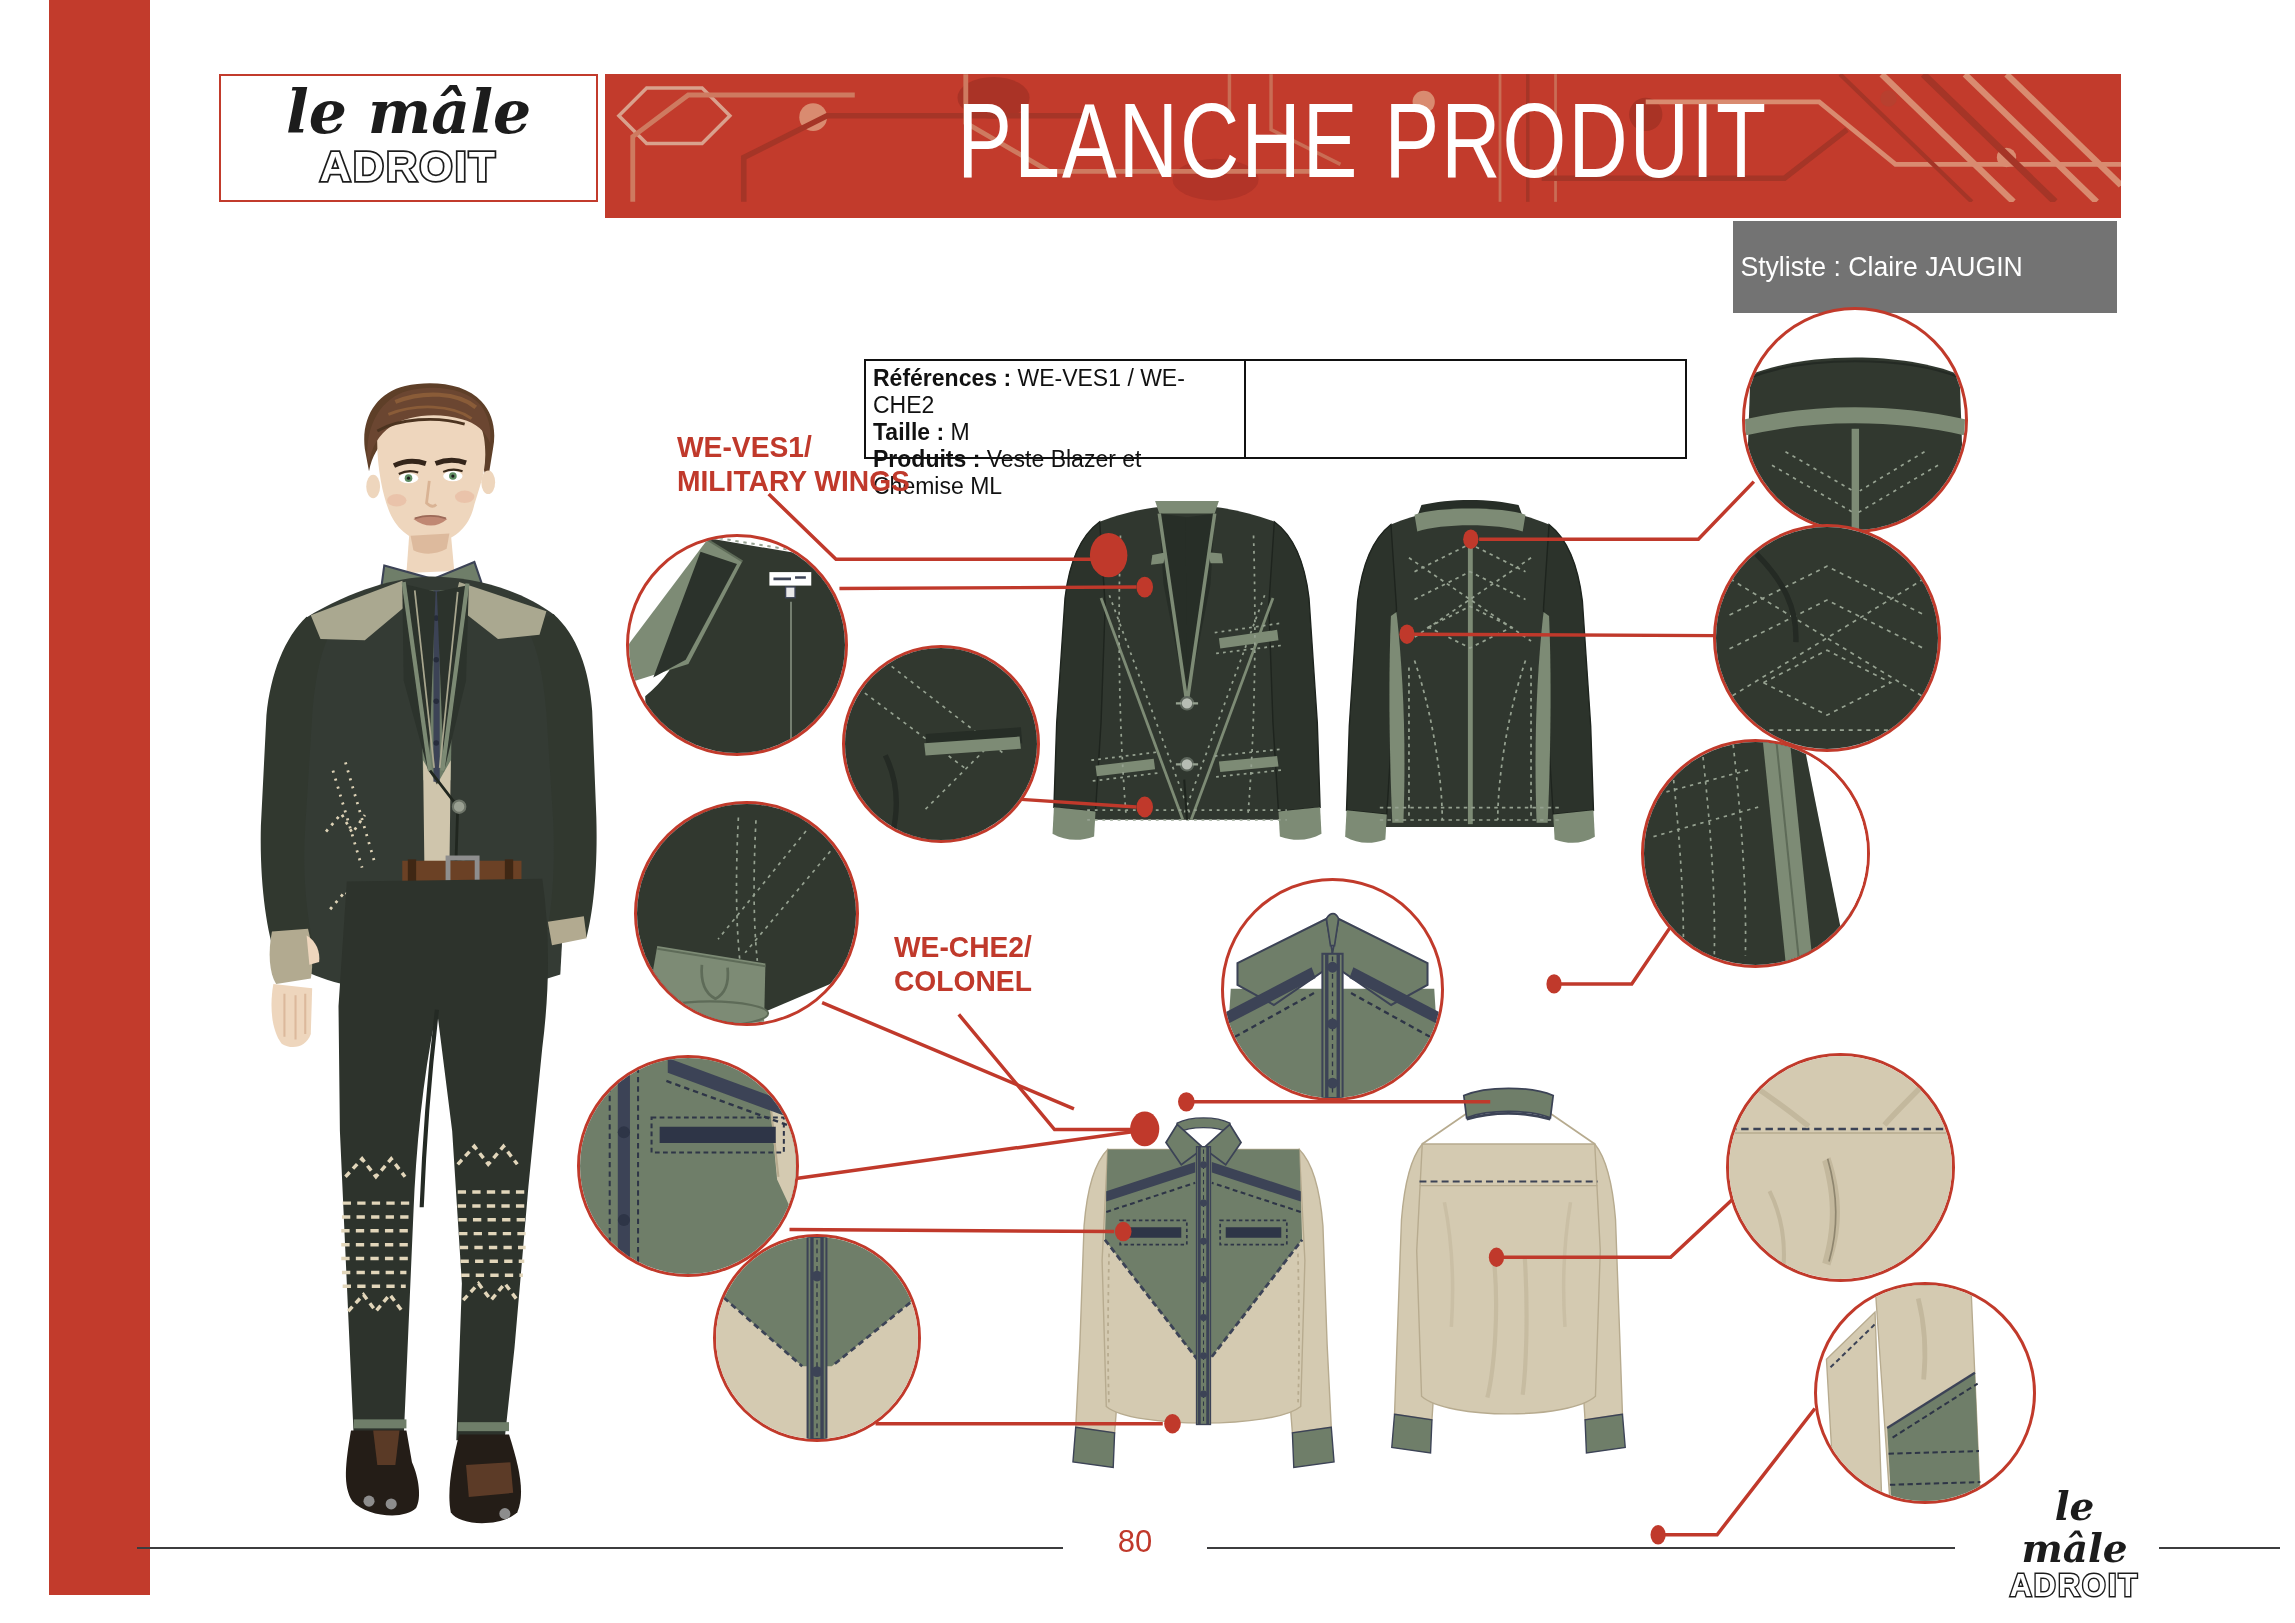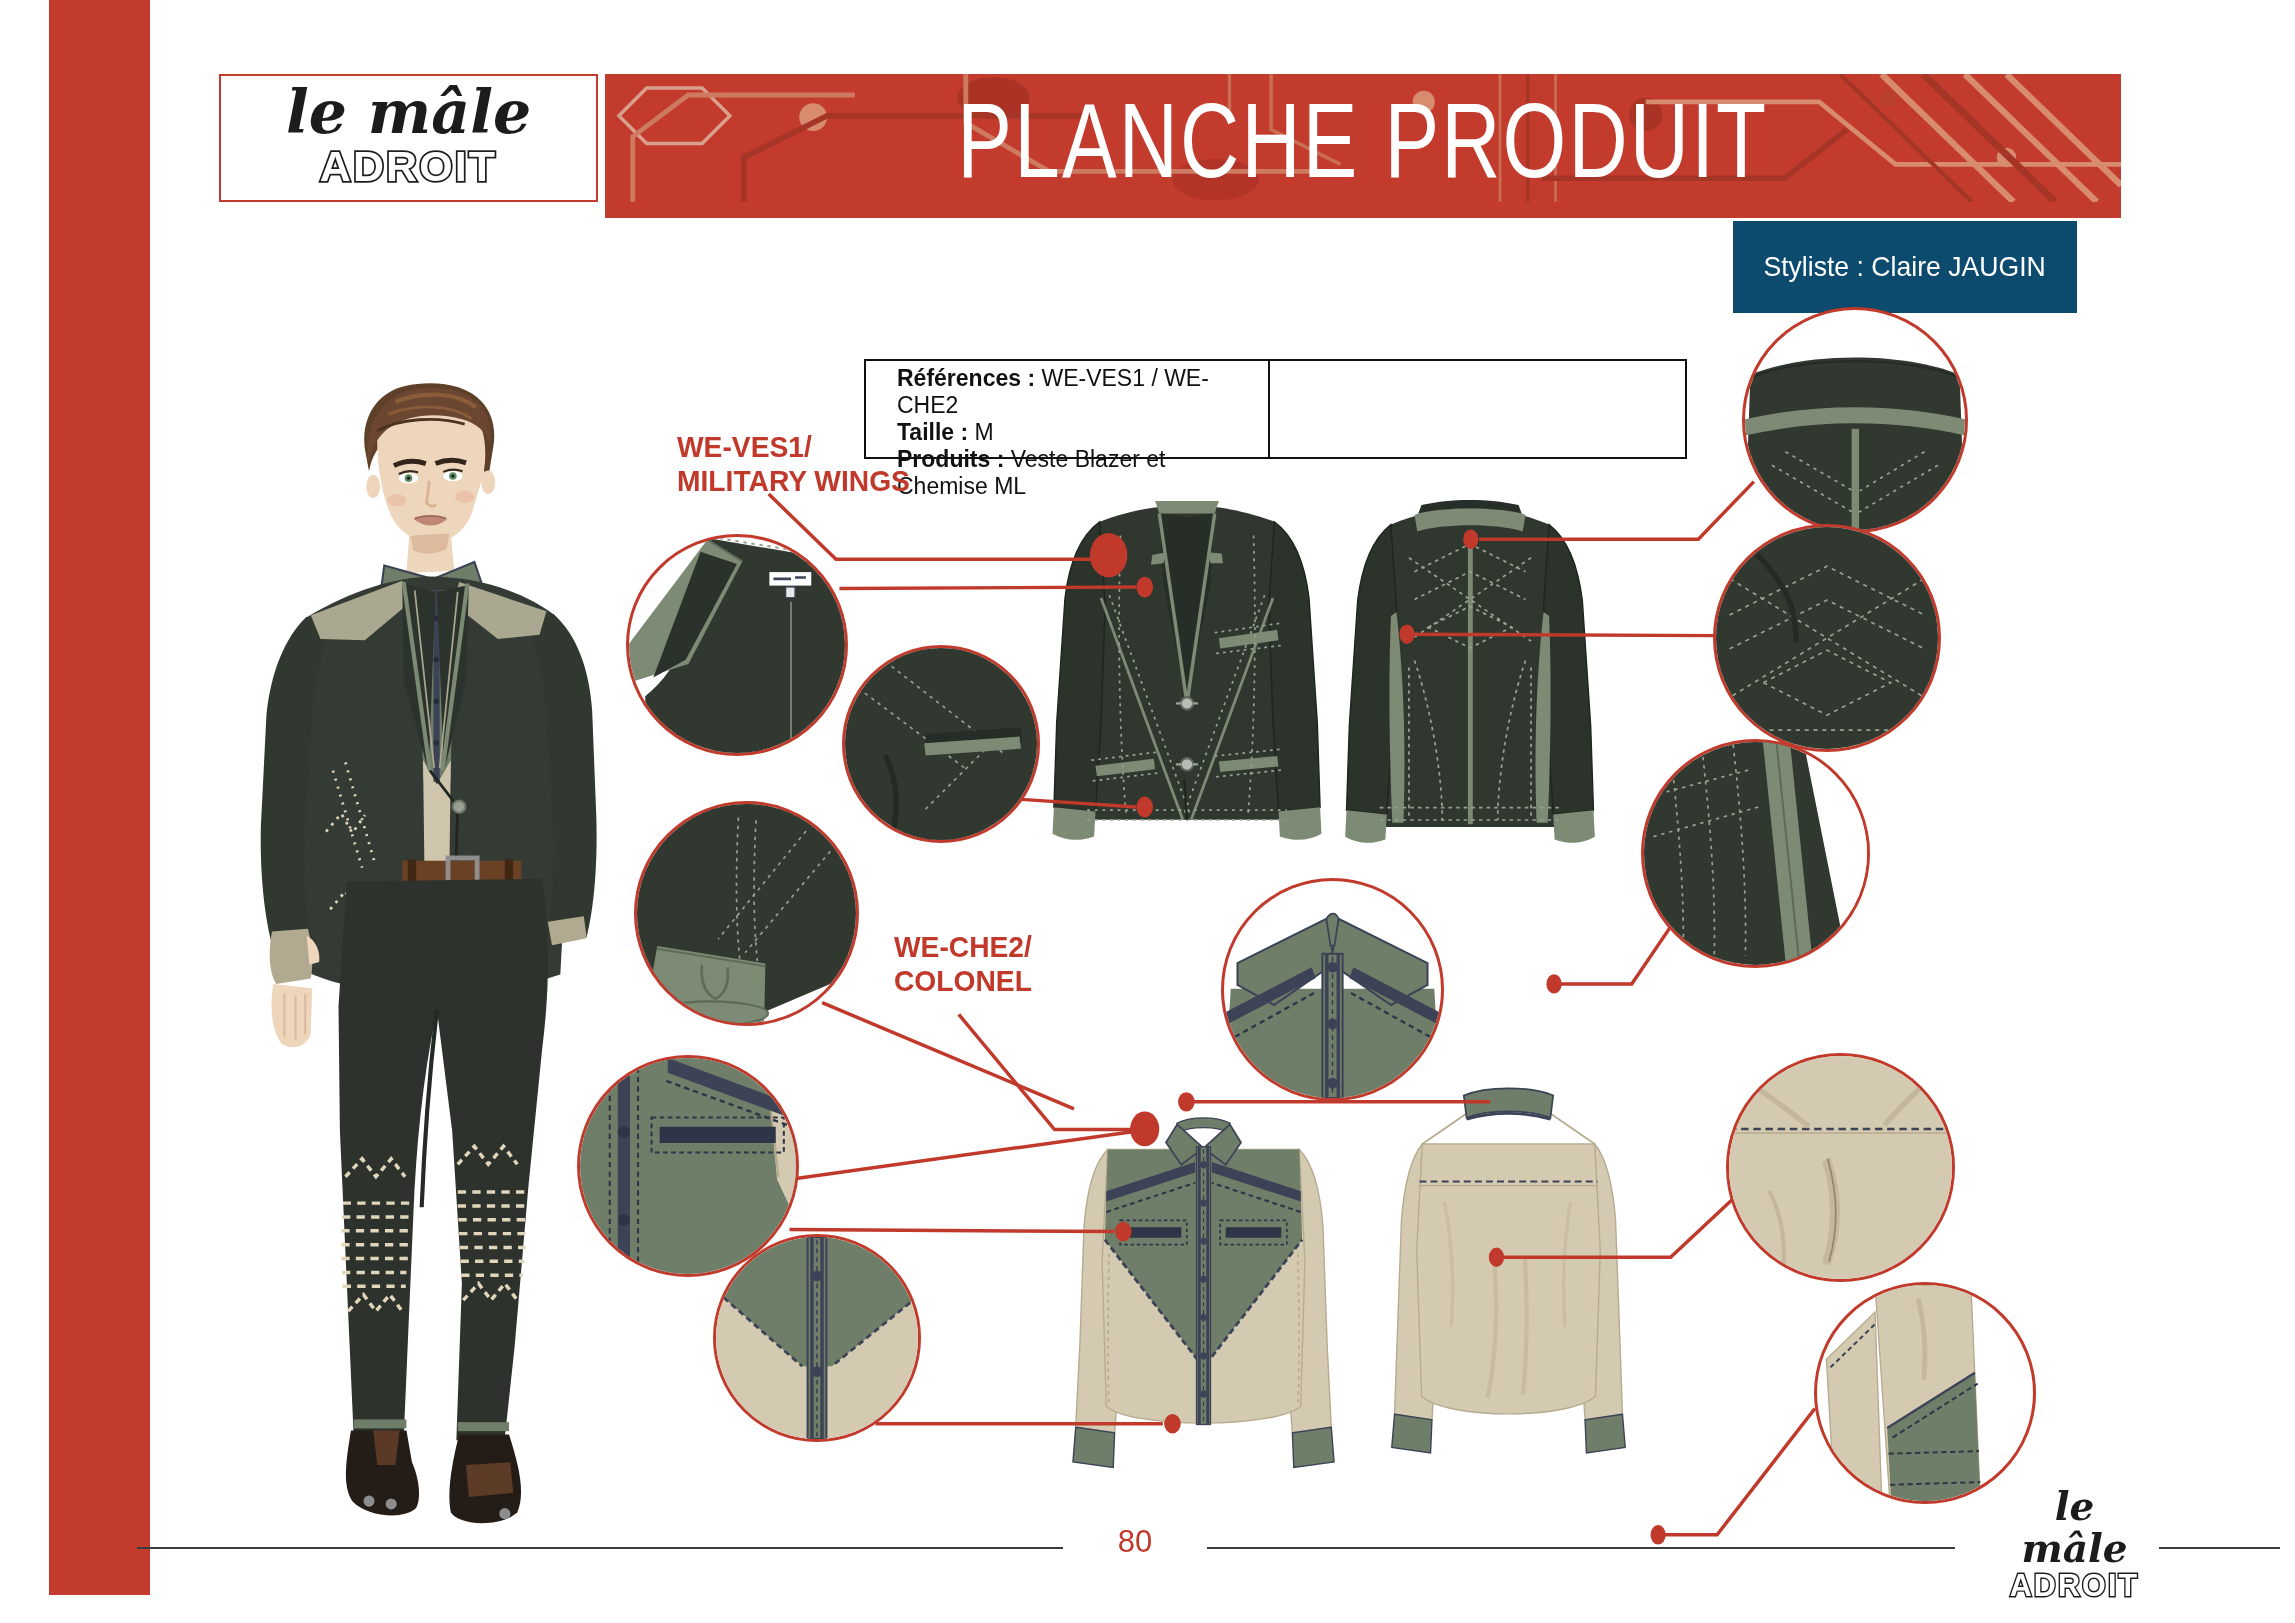--- a/index.html
+++ b/index.html
@@ -19,28 +19,28 @@
   
   .banner{left:605px;top:74px;width:1516px;height:144px;background:#c23b2c;z-index:2;overflow:hidden;}
   .banner-title{position:absolute;left:0;top:50%;width:100%;transform:translateY(-54%);
                 text-align:center;color:#ffffff;font-size:105px;font-weight:400;letter-spacing:2.8px;z-index:3;}
   .banner-title span{display:inline-block;transform:scaleX(0.78);}
   
   .info-bar{left:219px;top:212px;width:1502px;height:102px;background:#fff;border:2.1px solid #3f3f41;
             box-sizing:border-box;z-index:2;}
   .info-text{position:absolute;top:50%;transform:translateY(-50%) scaleX(0.92);transform-origin:left center;
              color:#5a5b5e;font-size:32px;white-space:nowrap;}
-  .stylist-box{left:1733px;top:221px;width:344px;height:92px;background:#0c4a6e;z-index:2;
-               display:flex;align-items:center;justify-content:center;}
+  .stylist-box{left:1733px;top:221px;width:384px;height:92px;background:#737373;z-index:2;
+               display:flex;align-items:center;justify-content:flex-start;}
   .stylist-box span{color:#ffffff;font-size:28px;transform:scaleX(0.95);white-space:nowrap;}
   
   .spec-table{left:864px;top:359px;width:823px;height:100px;background:#fff;border:2.8px solid #111;
               box-sizing:border-box;display:flex;z-index:4;}
   .spec-cell{height:100%;box-sizing:border-box;display:flex;flex-direction:column;justify-content:space-between;
-             padding:4.2px 7px;font-size:23px;color:#111;margin-left:24px;}
+             padding:4.2px 7px;font-size:23px;color:#111;}
   .spec-cell.left{width:380px;border-right:2.8px solid #111;}
   .spec-cell.right{flex:1;text-align:center;}
   .spec-row b{font-weight:bold;}
   
   .red-label{color:#c0392b;font-weight:bold;font-size:30px;line-height:34px;z-index:8;transform:scaleX(0.94);
              transform-origin:left top;white-space:nowrap;}
   
   .dcircle{border-radius:50%;border:3.5px solid #c13a2b;background:#fff;box-sizing:border-box;
            overflow:hidden;z-index:6;}
   .dcircle svg{display:block;width:100%;height:100%;}

